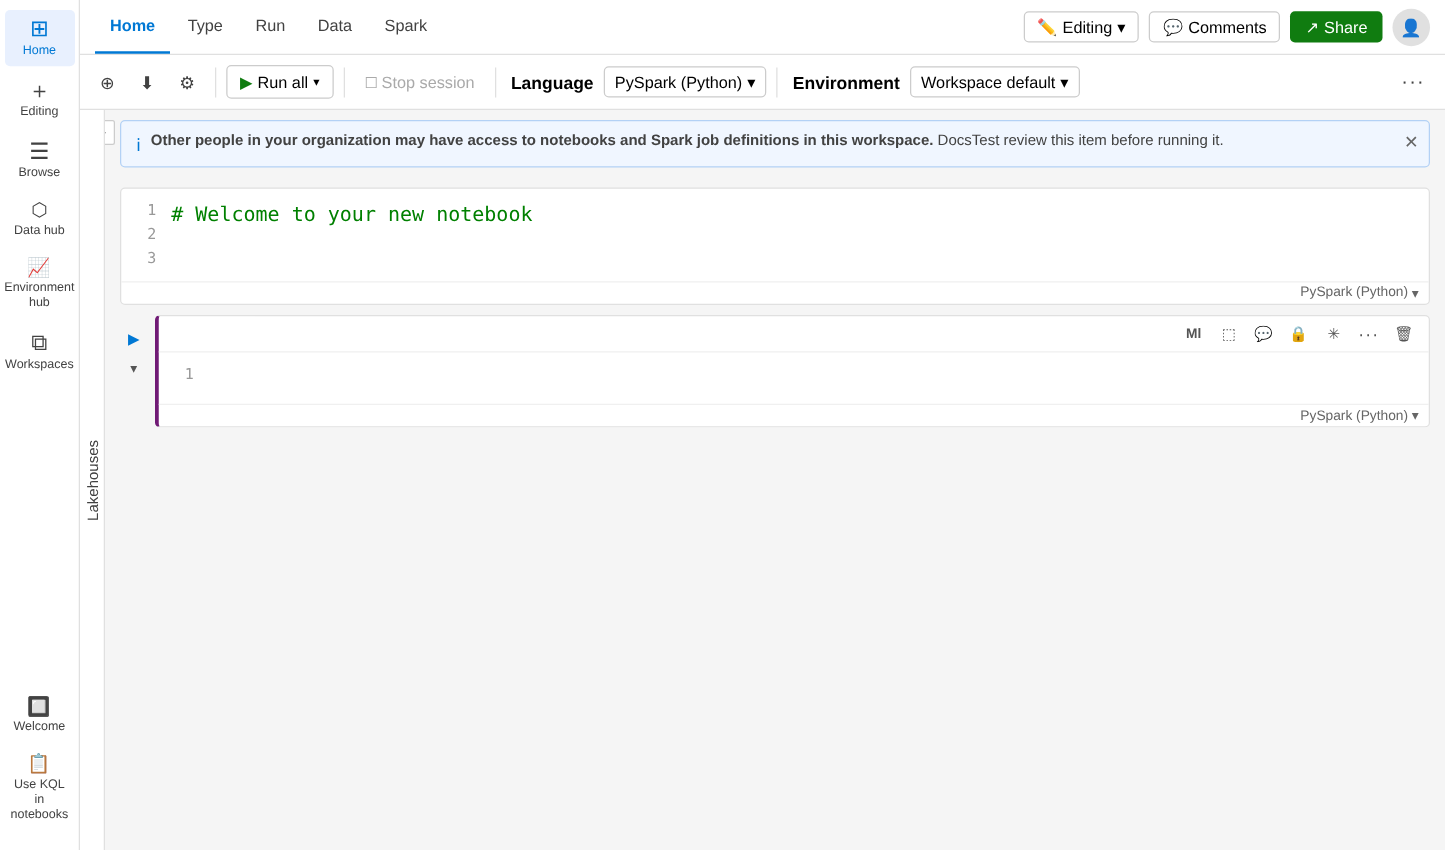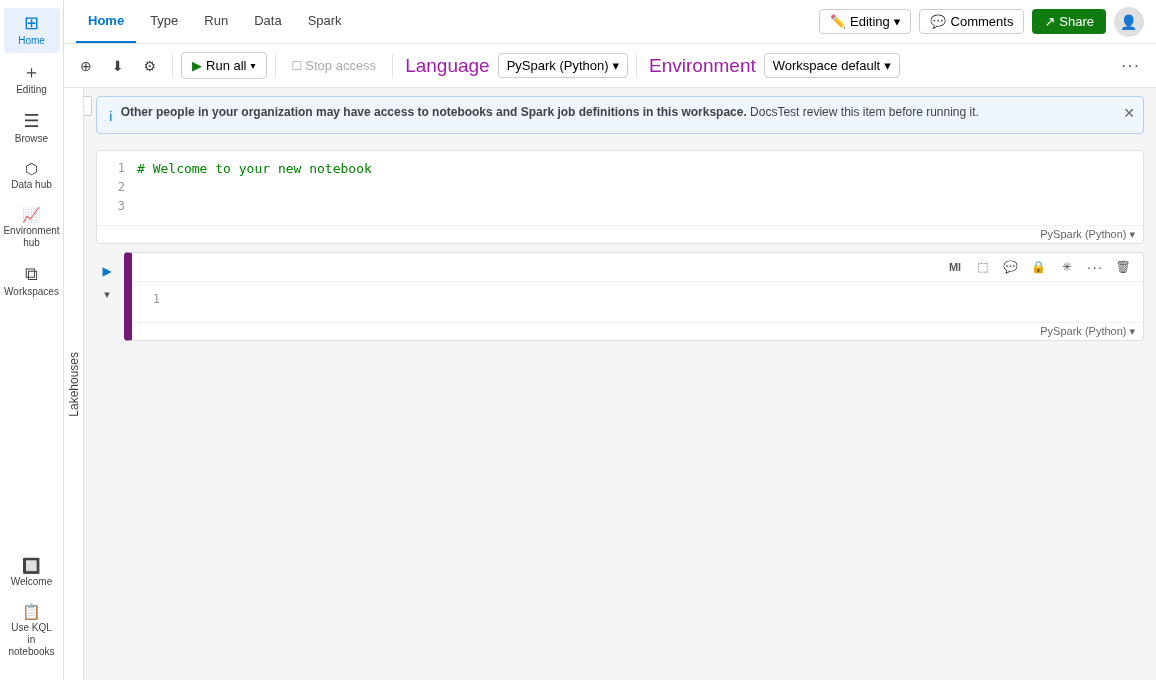--- a/index.html
+++ b/index.html
@@ -157,21 +157,21 @@
       display: flex;
       align-items: center;
       gap: 4px;
       padding: 4px 8px;
       border-radius: 4px;
       border: 1px solid #ccc;
       background: #fff;
       cursor: pointer;
       font-size: 13px;
     }
-    .toolbar-label { font-size: 19px; color: #a21caf; padding: 0 4px; }
+    .toolbar-label { font-size: 14px; color: #000000; padding: 0 4px; font-weight: bold; }
 
     
     .content-area {
       flex: 1;
       display: flex;
       overflow: hidden;
       background: #f5f5f5;
     }
 
     
@@ -272,21 +272,21 @@
       padding-right: 12px;
       color: #999;
       font-size: 12px;
       font-family: 'Consolas', monospace;
       line-height: 1.6;
       flex-shrink: 0;
     }
     .cell-content {
       flex: 1;
       font-family: 'Consolas', monospace;
-      font-size: 13px;
+      font-size: 16px;
       line-height: 1.6;
       color: #008000;
     }
     .cell-footer {
       display: flex;
       align-items: center;
       justify-content: flex-end;
       padding: 2px 8px;
       border-top: 1px solid #f0f0f0;
     }
@@ -406,21 +406,21 @@
     <button class="run-btn">
       <span style="color:#107c10">▶</span>
       <span>Run all</span>
       <span class="chevron-small">▾</span>
     </button>
 
     <div class="toolbar-separator"></div>
 
     <button class="toolbar-btn disabled">
       <span style="font-size:12px">☐</span>
-      <span>Stop access</span>
+      <span>Stop session</span>
     </button>
 
     <div class="toolbar-separator"></div>
 
     <span class="toolbar-label">Language</span>
     <div class="toolbar-select">
       <span>PySpark (Python)</span>
       <span>▾</span>
     </div>
 
@@ -484,21 +484,21 @@
         <div style="position:relative; display:flex; align-items:flex-start;">
           <div style="display:flex; flex-direction:column; align-items:center; margin-right:6px; padding-top:8px; gap:2px;">
             <div class="cell-run-btn">
               <span>▶</span>
             </div>
             <div class="cell-expand-btn">
               <span>▾</span>
             </div>
           </div>
 
-          <div class="cell focused" style="flex:1; border-left:8px solid #701a75;">
+          <div class="cell focused" style="flex:1; border-left:3px solid #701a75;">
             <div class="cell-header">
               <div class="cell-toolbar-btn" title="ML">
                 <span style="font-size:11px; font-weight:bold;">Ml</span>
               </div>
               <div class="cell-toolbar-btn" title="Format">
                 <span>⬚</span>
               </div>
               <div class="cell-toolbar-btn" title="Comment">
                 <span>💬</span>
               </div>

